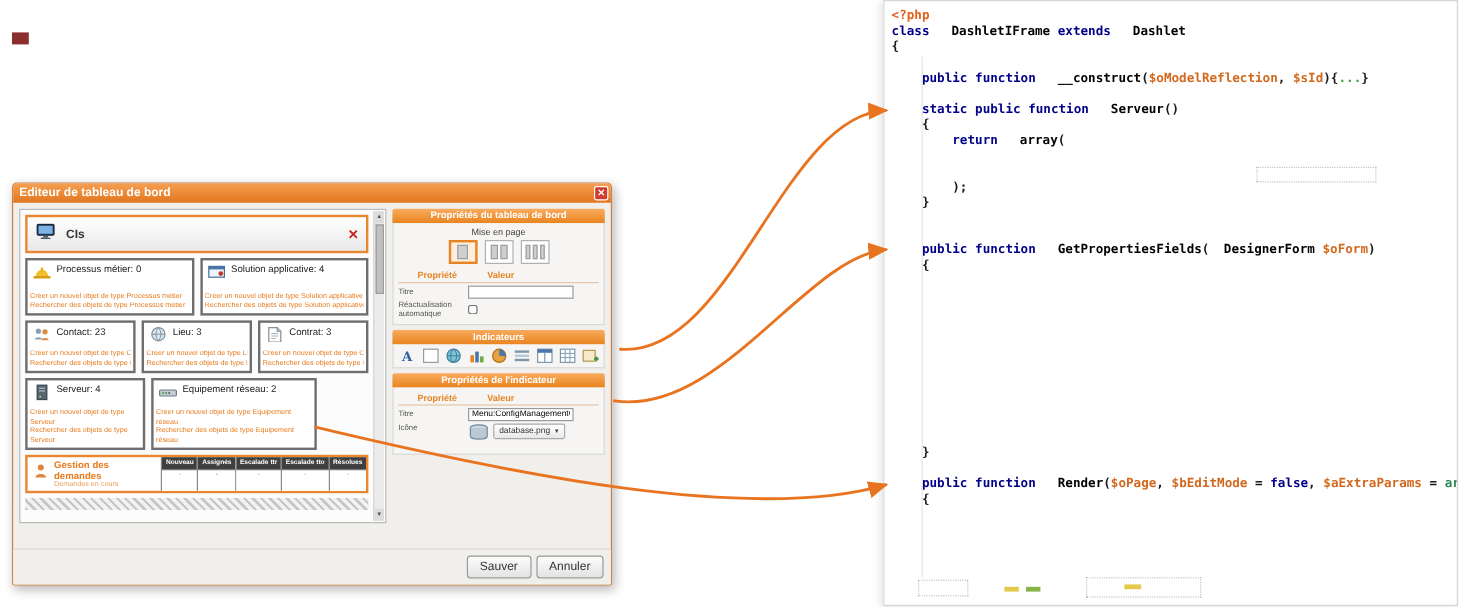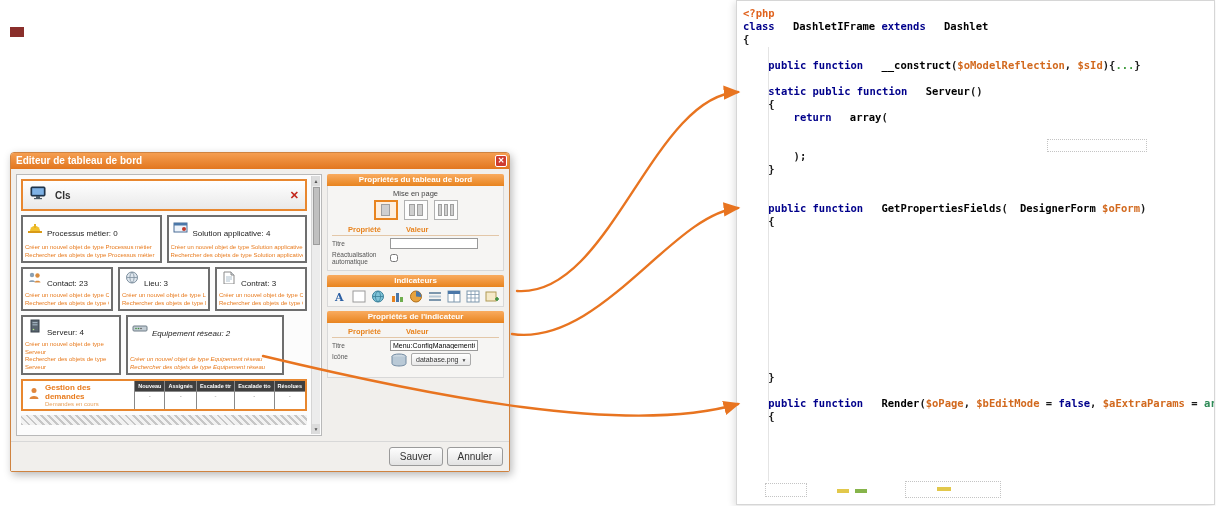--- a/index.html
+++ b/index.html
@@ -24,22 +24,22 @@
                display:flex; align-items:center; gap:8px; padding:0 6px; }
   .ci-label { font-size:10px; font-weight:bold; color:#333; }
   .red-x { margin-left:auto; color:#c3271d; font-weight:bold; font-size:11px; cursor:pointer; }
   .tile-row { display:flex; gap:5px; }
   .tile { border:2px solid #6e6e6e; background:#fff; display:flex; flex-direction:column; overflow:hidden; flex:1; }
   #row1 .tile { height:48px; }
   #row2 .tile { height:44px; }
   #row3 { height:60px; }
   #row3 .tile { flex:none; height:60px; }
   #row3 .tile:nth-child(1){ width:100px; }
-  #row3 .tile:nth-child(2){ width:158px;font-style:italic; }
-  .tile-top { display:flex; align-items:flex-end; gap:4px; padding:3px 4px; min-height:20px; }
+  #row3 .tile:nth-child(2){ width:138px; }
+  .tile-top { display:flex; align-items:flex-start; gap:4px; padding:3px 4px; min-height:20px; }
   .tlabel { font-size:8px; color:#222; }
   .tlinks { padding:1px 2px 2px; margin-top:auto; }
   .tlink { font-size:6px; color:#e87b1e; line-height:7.5px; white-space:nowrap; overflow:hidden; cursor:pointer; }
   #row3 .tlink { white-space:normal; }
 
   .gestion { height:32px; flex:0 0 32px; border:2px solid #e8872f; background:#fff; display:flex; align-items:stretch; }
   .g-left { display:flex; align-items:center; gap:4px; padding:0 4px; }
   .g-titles { display:flex; flex-direction:column; }
   .g-title { font-size:8px; font-weight:bold; color:#e87b1e; }
   .g-sub { font-size:6px; color:#e8a05a; }
@@ -74,21 +74,21 @@
   .pin { height:11px; border:1px solid #999; font-size:7px; padding:0 2px; width:88px; background:#fff; font-family:inherit; }
   .pin.small { width:62px; }
   .pcheck { width:8px; height:8px; }
   .toolbar { background:#f6f5f3; border:1px solid #d8d8d8; border-top:none; padding:2px 3px; display:flex; gap:2px; align-items:center; }
   .dicon { width:17px; height:15px; display:flex; align-items:center; justify-content:center; cursor:pointer; }
   .icone-row { align-items:flex-start; }
   .dd { display:inline-flex; align-items:center; gap:3px; border:1px solid #aaa; background:linear-gradient(#fff,#e8e8e8);
         padding:2px 4px; font-size:7px; color:#333; border-radius:2px; cursor:pointer; margin-left:3px; }
   .dd-arrow { font-size:5px; color:#444; }
 
-  .buttonpane { background:#f1efec; border-top:1px solid #d8d8d8; padding:5px 6px; display:flex; justify-content:flex-end; gap:4px; }
+  .buttonpane { background:#f1efec; border-top:1px solid #d8d8d8; padding:5px 6px; display:flex; justify-content:flex-end; gap:4px;margin-top:16px; }
   .btn { font-size:10px; padding:3px 10px; background:linear-gradient(#fdfdfd,#e3e3e3); border:1px solid #9a9a9a;
          border-radius:3px; color:#333; font-family:inherit; cursor:pointer; }
 
   
   .code-panel { position:absolute; left:736px; top:0; width:479px; height:505px; background:#fff;
                 border:1px solid #d6d6d6; box-shadow:-2px 2px 7px rgba(0,0,0,.12); padding:6px 0 0 6px; overflow:hidden; }
   .indent-guide { position:absolute; left:31px; top:46px; height:434px; border-left:1px solid #e4e4e4; }
   .cl { font-family:"DejaVu Sans Mono", monospace; font-size:10.5px; line-height:13px; min-height:13px;
         white-space:pre; font-weight:bold; }
   .tk-php { color:#e0621d; }

